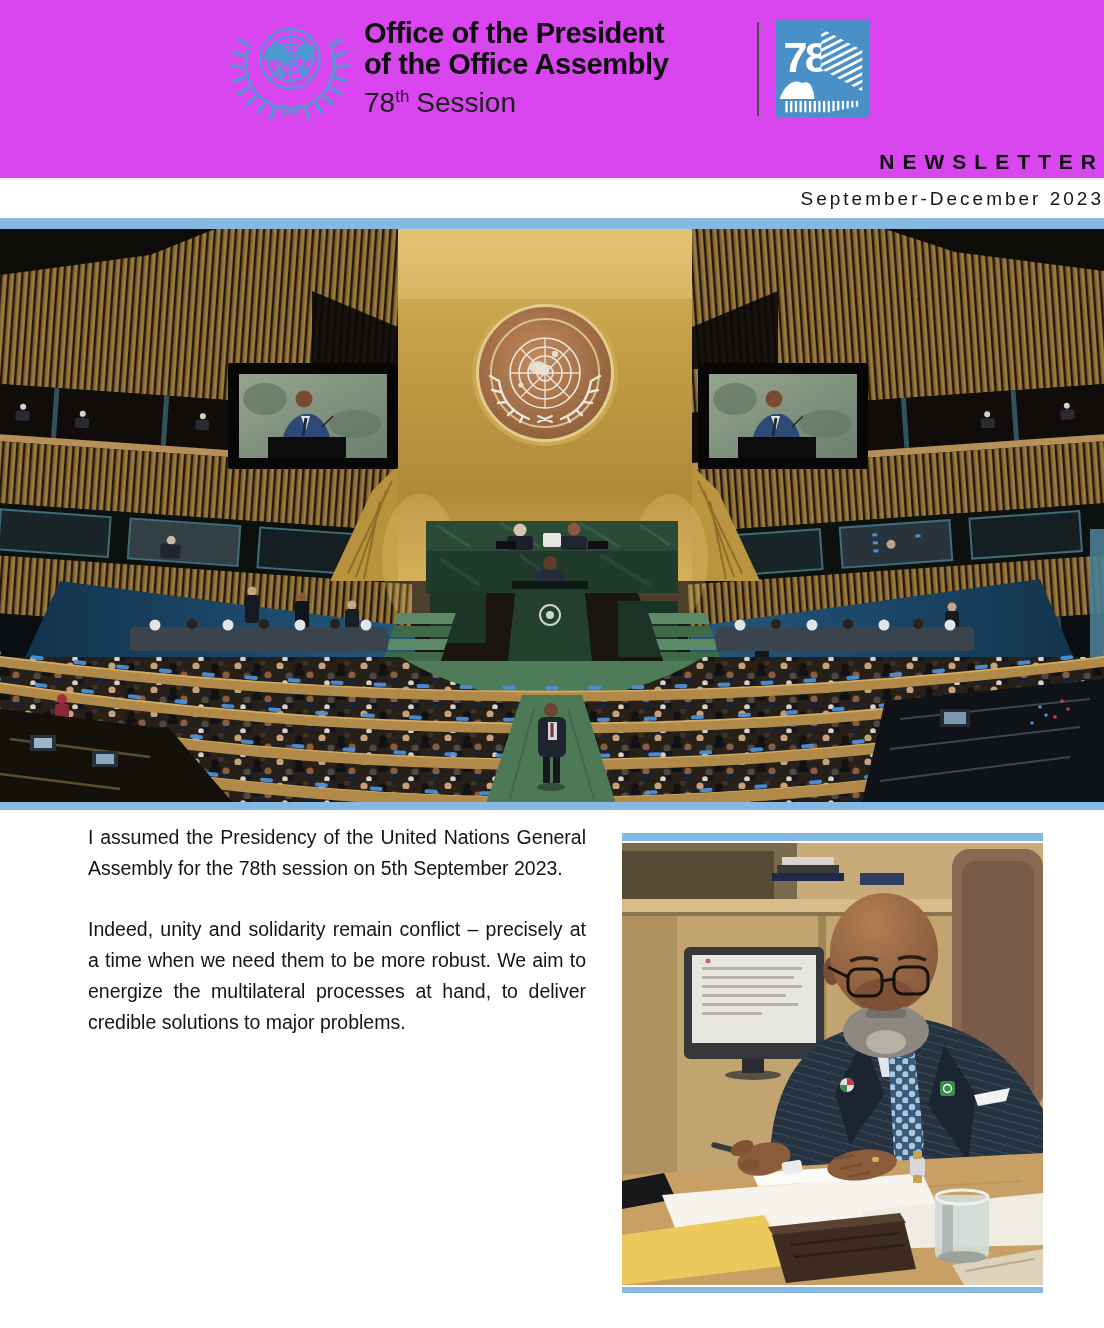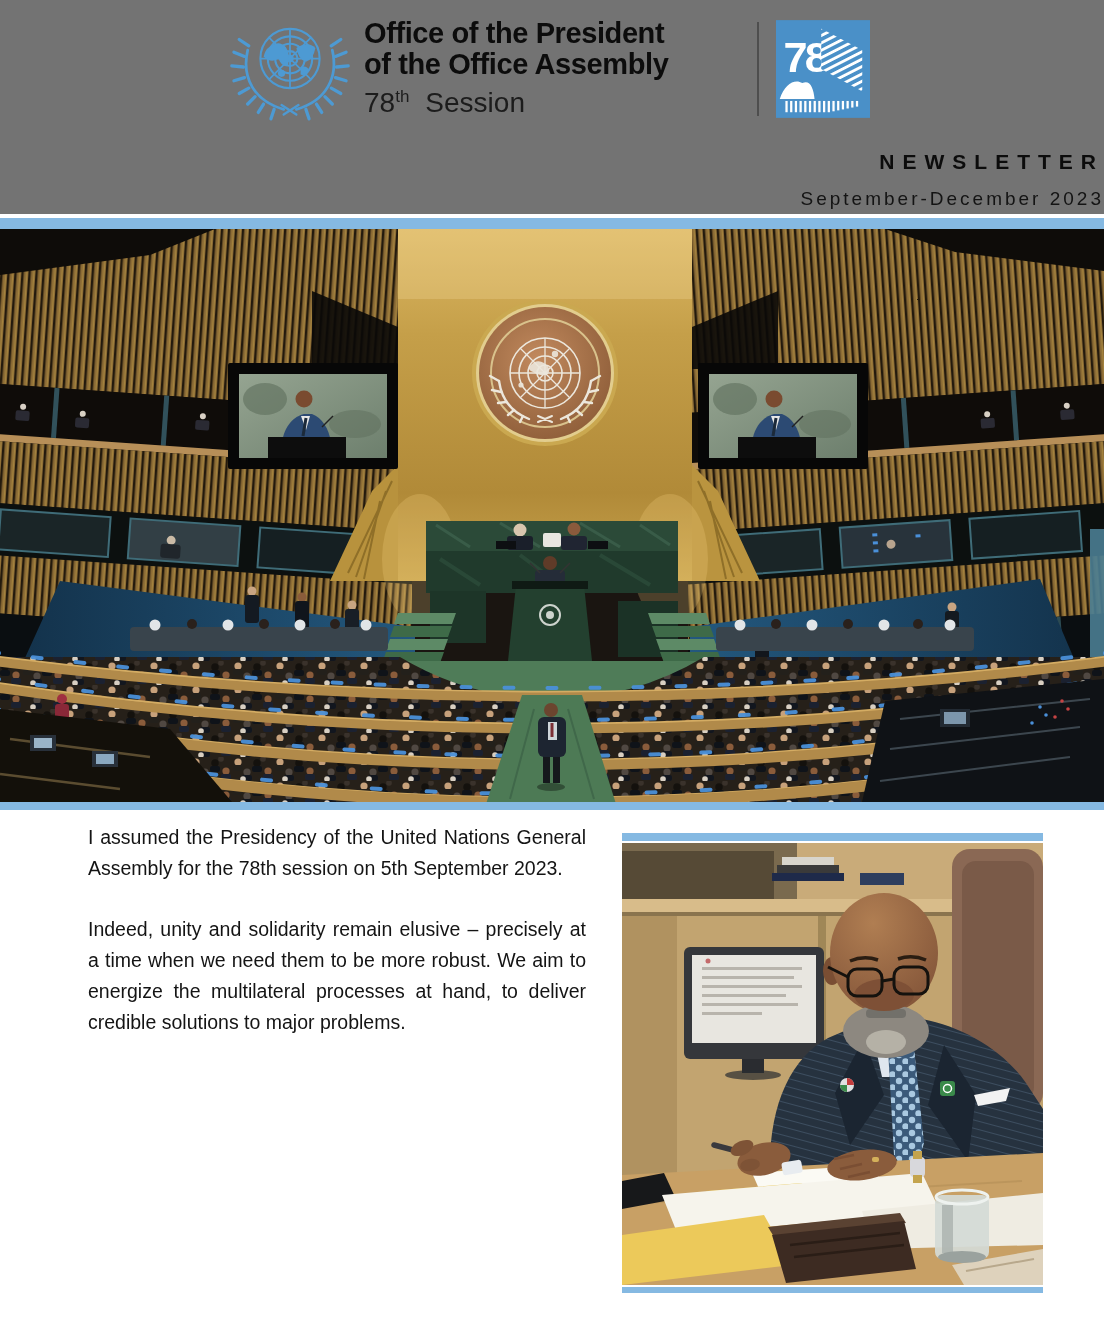--- a/index.html
+++ b/index.html
@@ -1,25 +1,25 @@
 <!DOCTYPE html>
 <html><head>
 <meta charset="utf-8">
 <style>
   html,body{margin:0;padding:0;background:#ffffff;}
   .page{position:relative;width:1104px;height:1328px;background:#fff;overflow:hidden;
         font-family:"Liberation Sans",sans-serif;color:#111;}
   
-  .masthead{position:absolute;left:0;top:0;width:1104px;height:214px;background:#737373;}
+  .masthead{position:absolute;left:0;top:0;width:1104px;height:178px;background:#d946ef;}
   .un-logo{position:absolute;left:226px;top:12px;width:128px;height:110px;}
   .brand-text{position:absolute;left:364px;top:18px;line-height:1.0;}
   .brand-line{font-weight:bold;font-size:29px;letter-spacing:-0.4px;color:#0c0c0c;line-height:31px;}
   .session-line{font-weight:400;font-size:28px;color:#1c1c1c;line-height:33px;letter-spacing:0;}
   .session-line .sup{font-size:17px;vertical-align:10px;}
-  .session-line .word{margin-left:16px;}
+  .session-line .word{margin-left:7px;}
   .brand-divider{position:absolute;left:757px;top:22px;width:2px;height:94px;background:#4e4e4e;}
   .logo78{position:absolute;left:776px;top:20px;width:94px;height:98px;}
   .nl-title{position:absolute;left:0;top:150px;width:1104px;text-align:right;
             font-weight:bold;font-size:21px;letter-spacing:8px;color:#0c0c0c;}
   .nl-period{position:absolute;left:0;top:188px;width:1104px;text-align:right;
             font-size:19px;letter-spacing:3px;color:#141414;}
   
   .bar{position:absolute;background:#85b9e2;}
   .bar.hero-top{left:0;top:218px;width:1104px;height:11px;}
   .bar.hero-bottom{left:0;top:802px;width:1104px;height:8px;}
@@ -481,21 +481,21 @@
         <rect x="940" y="480" width="30" height="18" fill="#222a33"></rect>
           <rect x="944" y="483" width="22" height="12" fill="#7c96ac"></rect>
       </g>
     </svg>
   </figure>
 
   <div class="bar hero-bottom"></div>
 
   <main class="text-col">
     <p>I assumed the Presidency of the United Nations General Assembly for the 78th session on 5th September 2023.</p>
-    <p>Indeed, unity and solidarity remain elusive – precisely at a time when we need them to be more robust. We aim to energize the multilateral processes at hand, to deliver credible solutions to major problems.</p>
+    <p>Indeed, unity and solidarity remain conflict – precisely at a time when we need them to be more robust. We aim to energize the multilateral processes at hand, to deliver credible solutions to major problems.</p>
   </main>
 
   <aside class="signing">
     <div class="topbar"></div>
     <figure style="margin:0" aria-label="The President of the 78th session, in a pinstripe suit and polka-dot tie, signing documents at a desk">
       <svg viewBox="0 0 421 442" width="421" height="442">
         <defs>
           <pattern id="pinstripe" width="8" height="8" patternUnits="userSpaceOnUse" patternTransform="rotate(105)">
             <rect width="8" height="8" fill="#26323f"></rect>
             <rect width="1" height="8" fill="#3d4e60"></rect>

